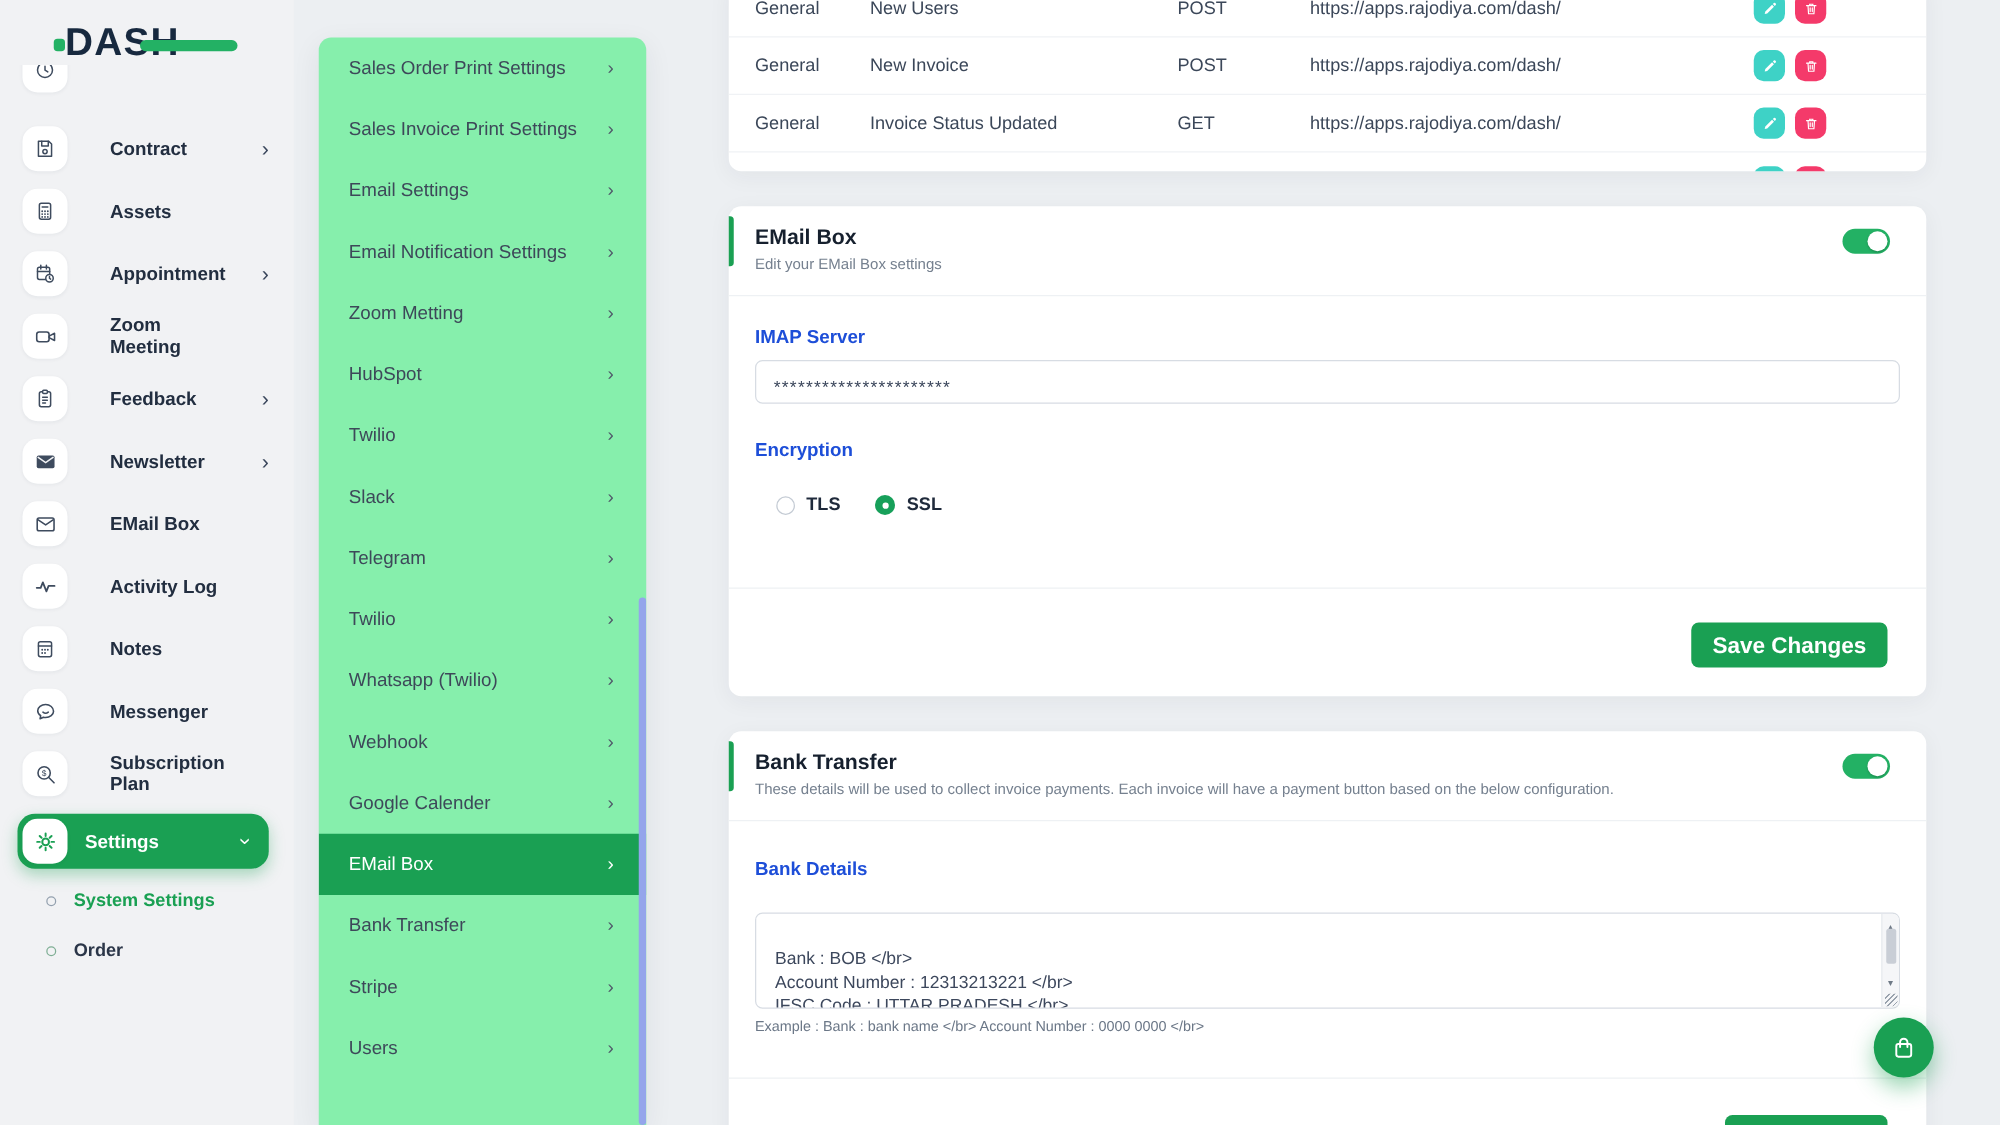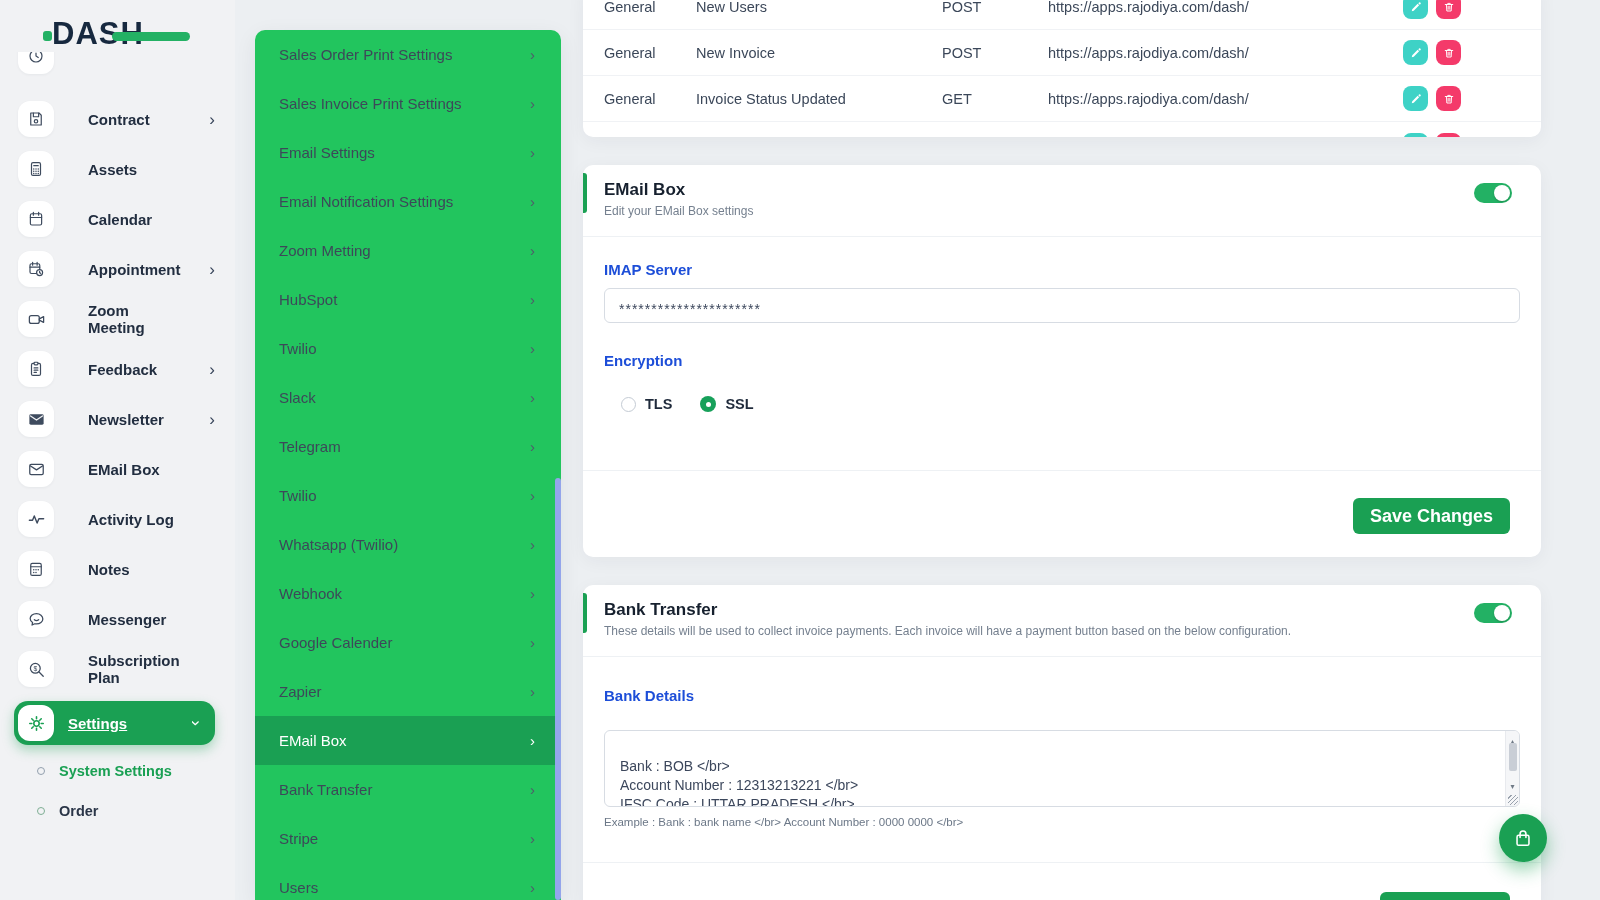--- a/index.html
+++ b/index.html
@@ -22,32 +22,32 @@
   .icon-box { flex:0 0 36px; width:36px; height:36px; background:#ffffff; border-radius:12px;
     display:flex; align-items:center; justify-content:center; box-shadow:0 1px 3px rgba(25,35,55,.05); }
   .clipped-item { height:36px; margin:-14px 20px 27px 18px; display:flex; }
   .side-item { display:flex; align-items:center; height:36px; margin:0 20px 14px 18px; cursor:pointer;gap:20px; }
   .side-label { margin-left:14px; font-size:15px; font-weight:600; color:#222e40; }
   .chev::before { content:"\203A"; }
   .side-chev { margin-left:auto; font-size:17px; color:#38455a; line-height:1; }
 
   .settings-pill { margin:13px 20px 0 14px; height:44px; border-radius:14px; background:#1aa053;
     display:flex; align-items:center; padding:0 16px 0 4px; box-shadow:0 5px 12px rgba(26,160,83,.35); cursor:pointer; }
-  .settings-pill .side-label { color:#ffffff;text-decoration:underline; }
+  .settings-pill .side-label { color:#ffffff; }
   .chev-down { margin-left:auto; color:#ffffff; font-size:17px; line-height:0; }
   .chev-down::before { content:"\203A"; display:inline-block; transform:rotate(90deg); }
 
   .sub-row { display:flex; align-items:center; height:28px; margin:12px 20px 8px 37px; font-size:14.5px; font-weight:600; cursor:pointer; }
   .sub-bullet { width:8px; height:8px; border-radius:50%; border:1.5px solid #93a0ae; margin-right:14px; }
   .sub-row.active { color:#1aa053; }
   .sub-row.inactive { color:#2b3648; }
   .sub-row.inactive .sub-bullet { border-color:#7fae94; }
 
   
-  .submenu { position:absolute; left:255px; top:30px; width:306px; height:870px; background:#22c55e;
+  .submenu { position:absolute; left:255px; top:30px; width:262px; height:870px; background:#86efac;
     border-radius:10px 10px 0 0; box-shadow:0 6px 22px rgba(30,40,60,.07); overflow:hidden; }
   .menu-row { display:flex; align-items:center; height:49px; padding:0 26px 0 24px; font-size:15px; color:#3d4859; cursor:pointer; }
   .menu-chev { margin-left:auto; font-size:15px; color:#505b6a; }
   .menu-row.active { background:#1aa053; color:#ffffff; }
   .menu-row.active .menu-chev { color:#ffffff; }
   .submenu-scroll { position:absolute; right:0; top:448px; width:6px; height:422px; background:#94a5eb; border-radius:3px; }
 
   
   .table-card { position:absolute; left:583px; top:-16px; width:958px; height:153px; background:#ffffff;
     border-radius:10px; overflow:hidden; box-shadow:0 4px 18px rgba(30,40,60,.05); }
@@ -148,30 +148,20 @@
               <path d="M9 7.5h6"></path>
               <path d="M9 12h.01M12 12h.01M15 12h.01M9 15h.01M12 15h.01M15 15h.01M9 18h.01M12 18h.01M15 18h.01" stroke-width="2"></path>
             </svg>
           </span>
         <span class="side-label">Assets</span>
         <span class="side-chev chev" style="visibility: hidden;"></span>
       </div>
         <div class="side-item">
         <span class="icon-box">
             <svg width="18" height="18" viewBox="0 0 24 24" fill="none" stroke="#3e4b5e" stroke-width="1.6" stroke-linecap="round">
-              <rect x="4.5" y="5" width="15" height="15" rx="2"></rect>
-              <path d="M4.5 10h15M8.5 3v4M15.5 3v4"></path>
-            </svg>
-          </span>
-        <span class="side-label">Calendar</span>
-        <span class="side-chev chev" style="visibility: hidden;"></span>
-      </div>
-        <div class="side-item">
-        <span class="icon-box">
-            <svg width="18" height="18" viewBox="0 0 24 24" fill="none" stroke="#3e4b5e" stroke-width="1.6" stroke-linecap="round">
               <rect x="4" y="5" width="13" height="13" rx="2"></rect>
               <path d="M4 9.5h13M7.5 3v4M13.5 3v4"></path>
               <circle cx="16.8" cy="16.8" r="4" fill="#ffffff"></circle>
               <path d="M16.8 15v1.8l1.2.9"></path>
             </svg>
           </span>
         <span class="side-label">Appointment</span>
         <span class="side-chev chev"></span>
       </div>
         <div class="side-item">
@@ -326,24 +316,20 @@
       <div class="menu-row">
       <span>Whatsapp (Twilio)</span>
       <span class="menu-chev chev"></span>
     </div>
       <div class="menu-row">
       <span>Webhook</span>
       <span class="menu-chev chev"></span>
     </div>
       <div class="menu-row">
       <span>Google Calender</span>
-      <span class="menu-chev chev"></span>
-    </div>
-      <div class="menu-row">
-      <span>Zapier</span>
       <span class="menu-chev chev"></span>
     </div>
       <div class="menu-row active">
       <span>EMail Box</span>
       <span class="menu-chev chev"></span>
     </div>
       <div class="menu-row">
       <span>Bank Transfer</span>
       <span class="menu-chev chev"></span>
     </div>

